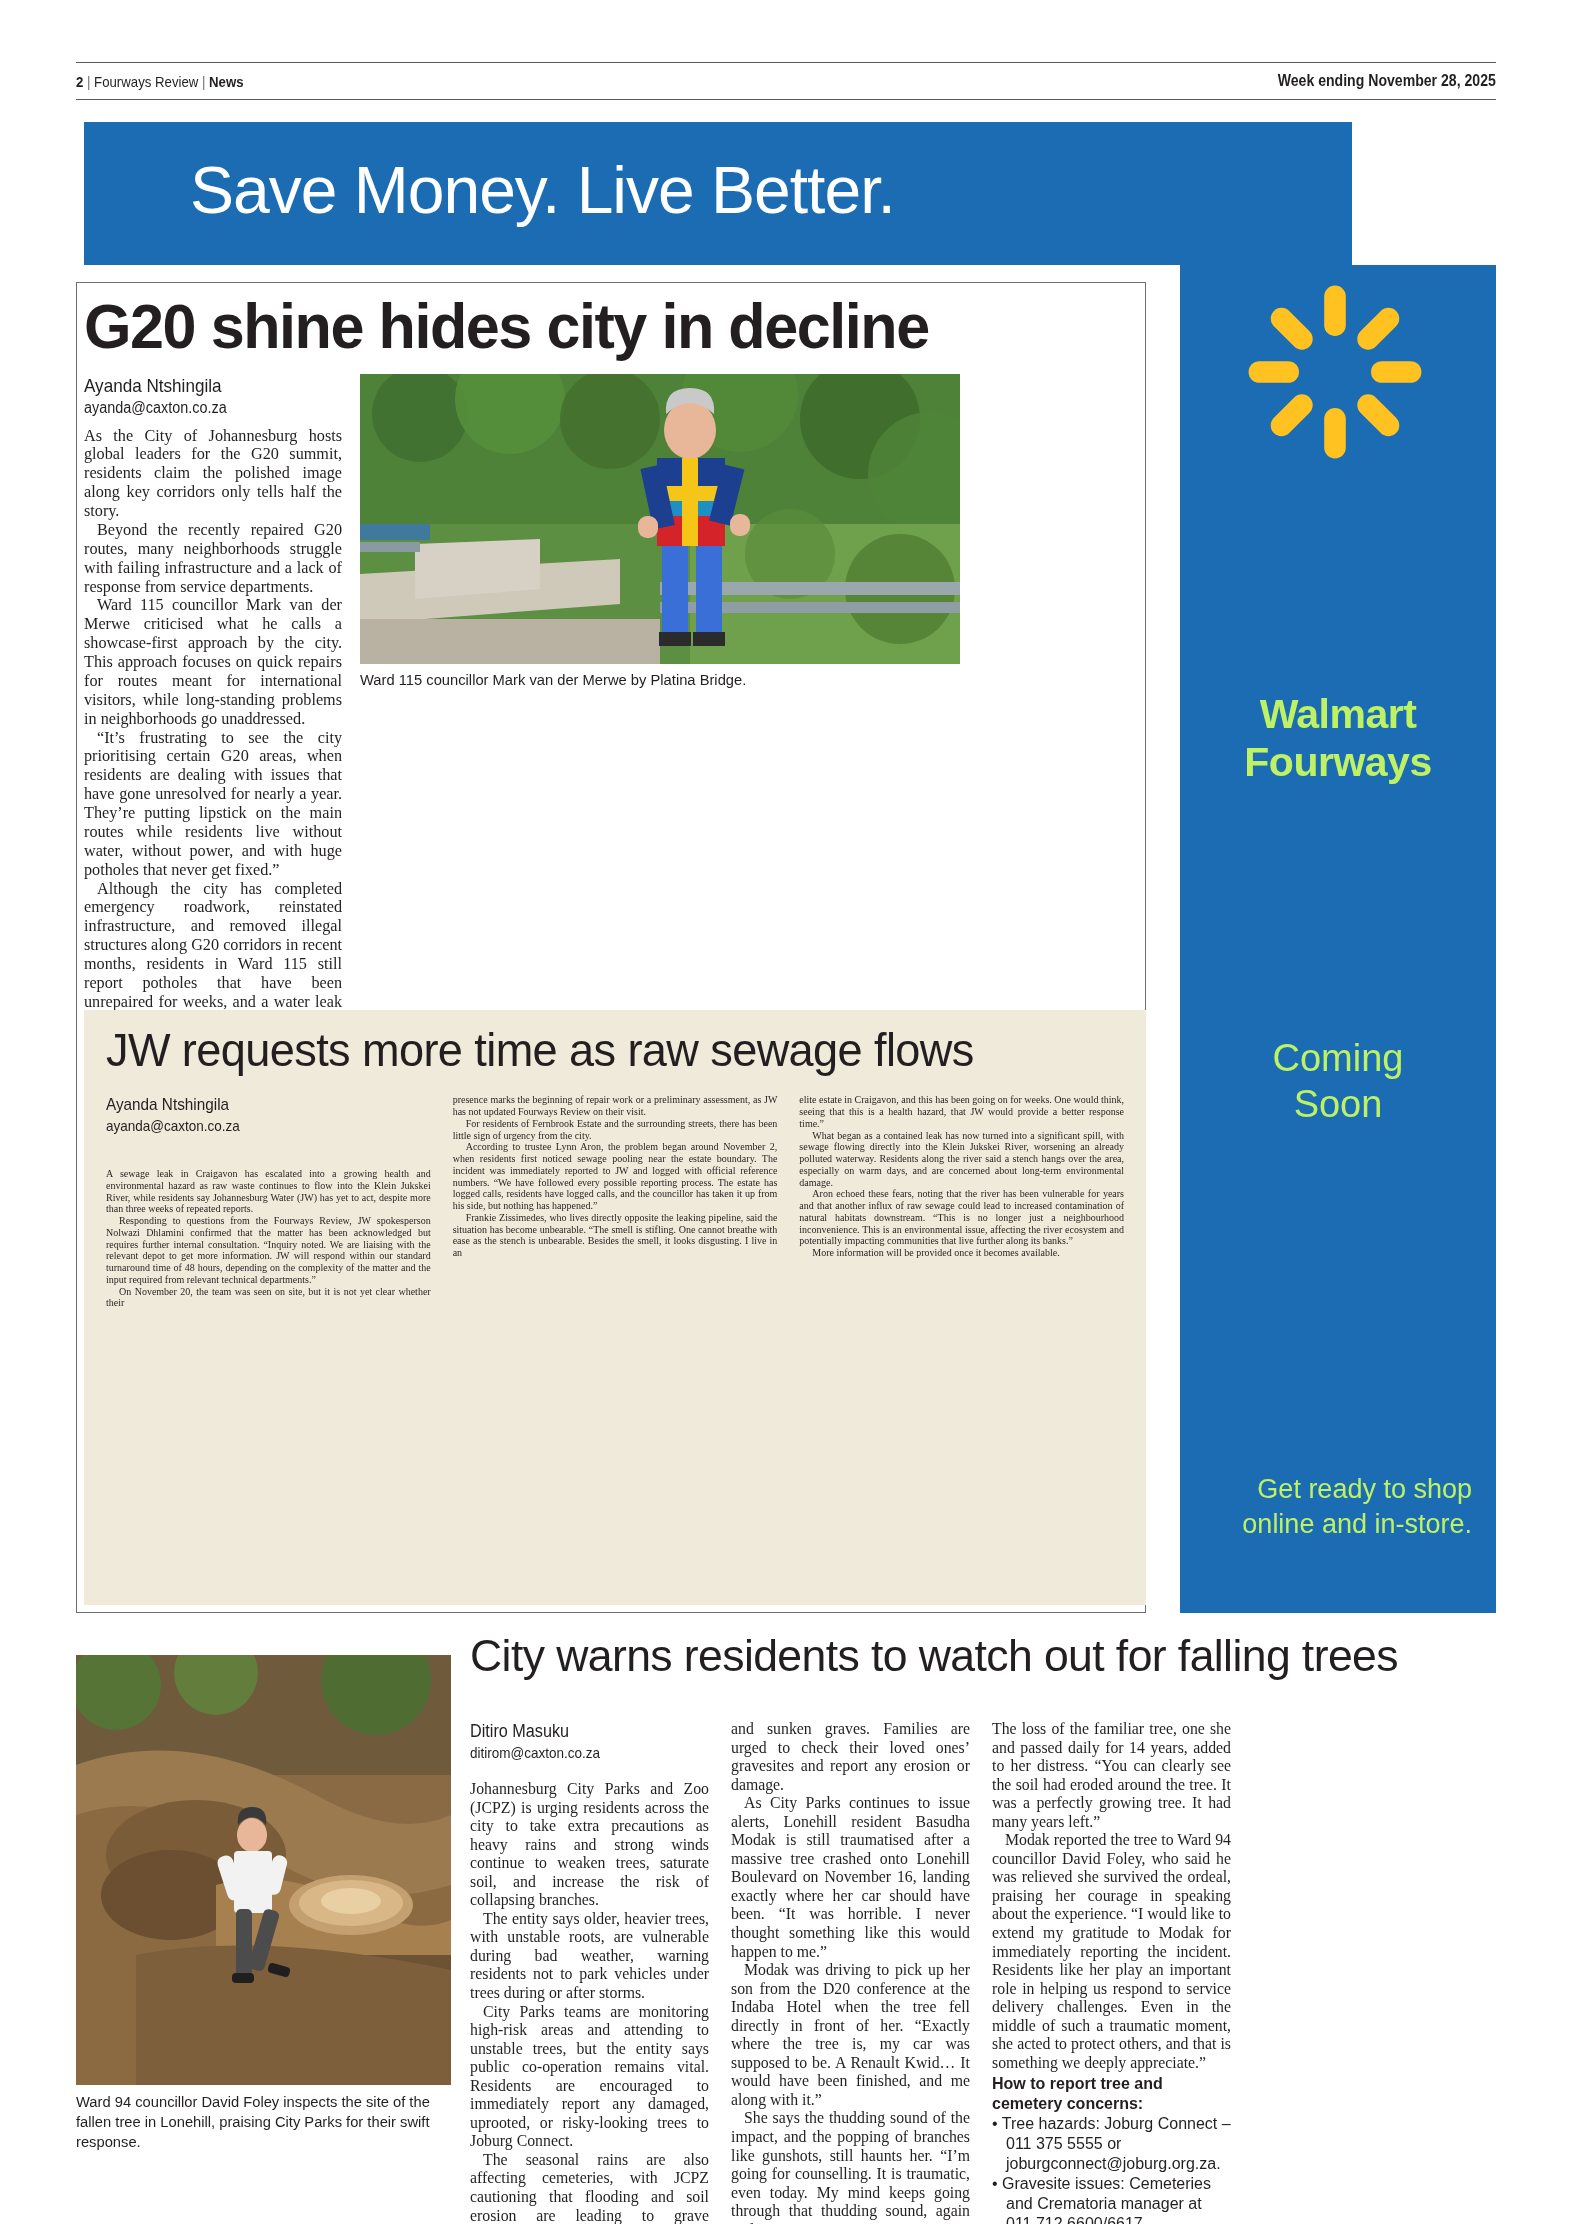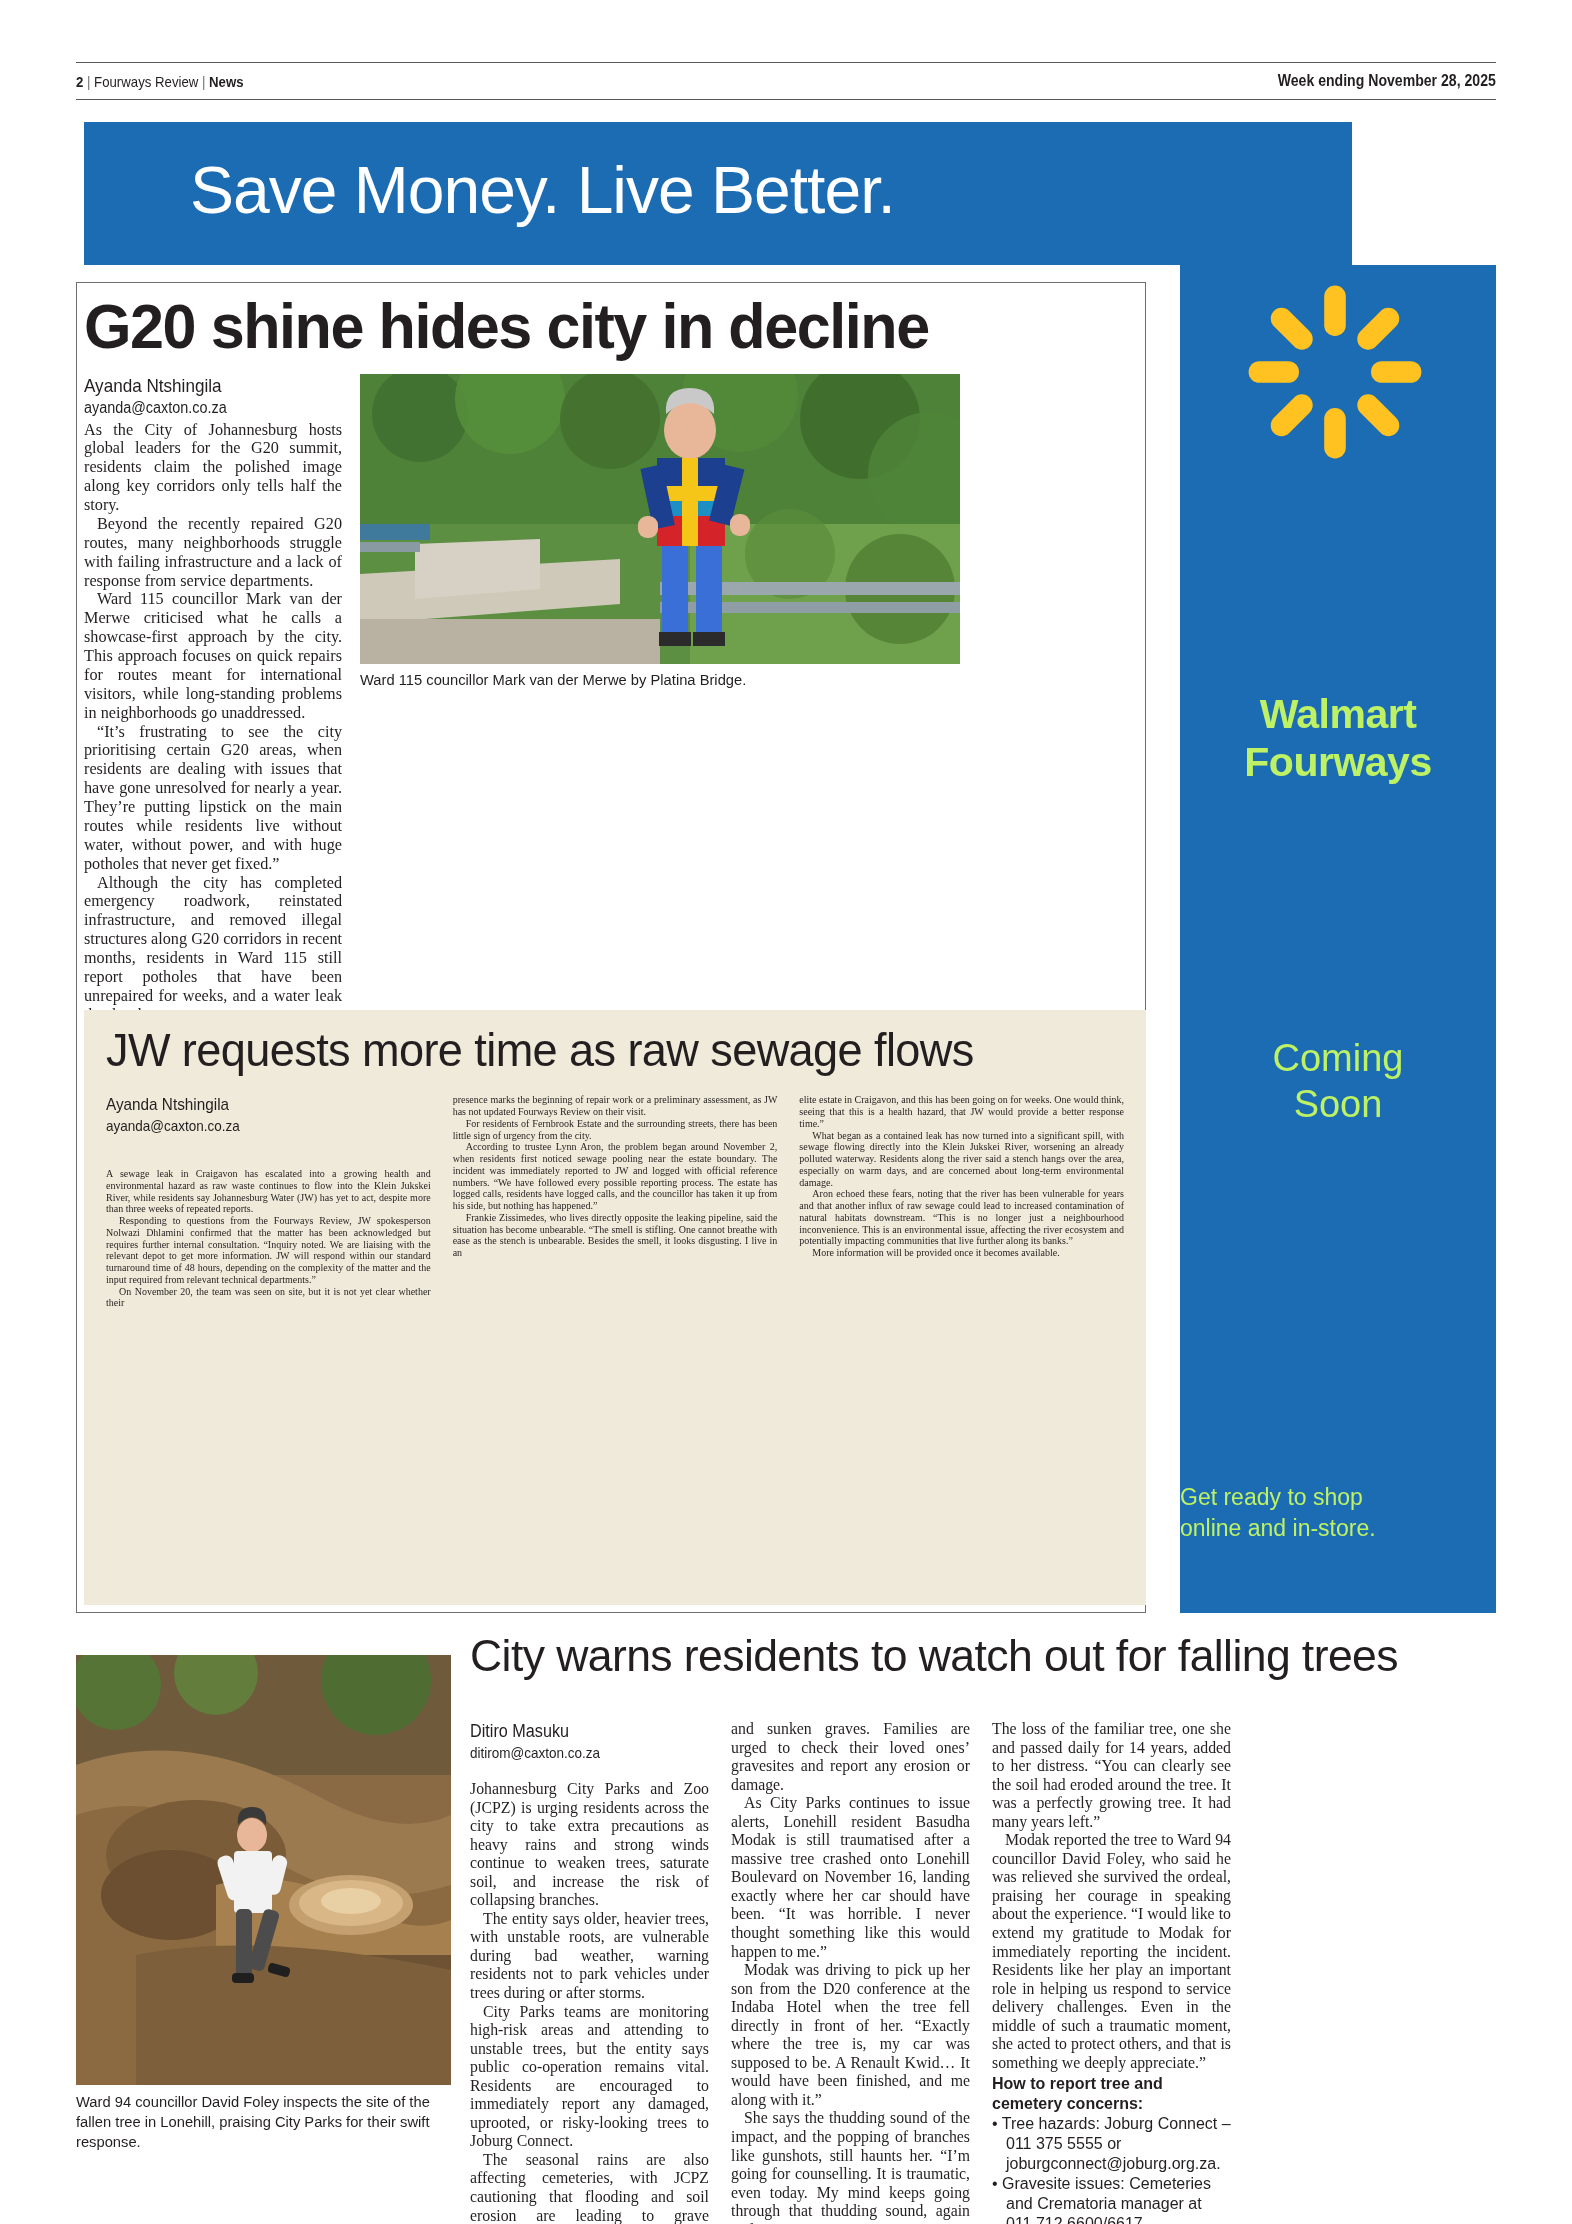--- a/index.html
+++ b/index.html
@@ -52,22 +52,22 @@
   .spark { position:absolute; left:1245px; top:282px; width:180px; height:180px; }
   .ad-brand {
     position:absolute; left:0; top:425px; width:316px; text-align:center;
     font-size:41px; font-weight:700; line-height:1.18; letter-spacing:-.5px;
   }
   .ad-coming {
     position:absolute; left:0; top:770px; width:316px; text-align:center;
     font-size:38px; font-weight:400; line-height:1.22;
   }
   .ad-foot {
-    position:absolute; left:0; bottom:70px; width:292px; text-align:left;
-    font-size:23px; font-weight:400; line-height:1.32;
+    position:absolute; left:0; bottom:70px; width:292px; text-align:right;
+    font-size:27px; font-weight:400; line-height:1.32;
   }
   
   .editorial-rule {
     position:absolute; left:1145px; top:282px; width:1px; height:1330px;
     background:#6d6e71;
   }
   .editorial-rule-b {
     position:absolute; left:76px; top:1612px; width:1070px; height:1px;
     background:#6d6e71;
   }
@@ -215,21 +215,21 @@
 
   <div class="s1">
     <div class="s1-head">G20 shine hides city in decline</div>
 
     <div class="s1-top">
       <div class="s1-col1">
         <div class="byline">
           <span class="nm">Ayanda Ntshingila</span>
           <span class="em">ayanda@caxton.co.za</span>
         </div>
-        <div class="body-txt" style="margin-top:2px;">
+        <div class="body-txt" style="margin-top:8px;">
           <p class="first">As the City of Johannesburg hosts global leaders for the G20 summit, residents claim the polished image along key corridors only tells half the story.</p>
           <p>Beyond the recently repaired G20 routes, many neighborhoods struggle with failing infrastructure and a lack of response from service departments.</p>
           <p>Ward 115 councillor Mark van der Merwe criticised what he calls a showcase-first approach by the city. This approach focuses on quick repairs for routes meant for international visitors, while long-standing problems in neighborhoods go unaddressed.</p>
           <p>“It’s frustrating to see the city prioritising certain G20 areas, when residents are dealing with issues that have gone unresolved for nearly a year. They’re putting lipstick on the main routes while residents live without water, without power, and with huge potholes that never get fixed.”</p>
           <p>Although the city has completed emergency roadwork, reinstated infrastructure, and removed illegal structures along G20 corridors in recent months, residents in Ward 115 still report potholes that have been unrepaired for weeks, and a water leak that has been</p>
         </div>
       </div>
 
       <div class="s1-photo-wrap">
         <div class="s1-photo">

